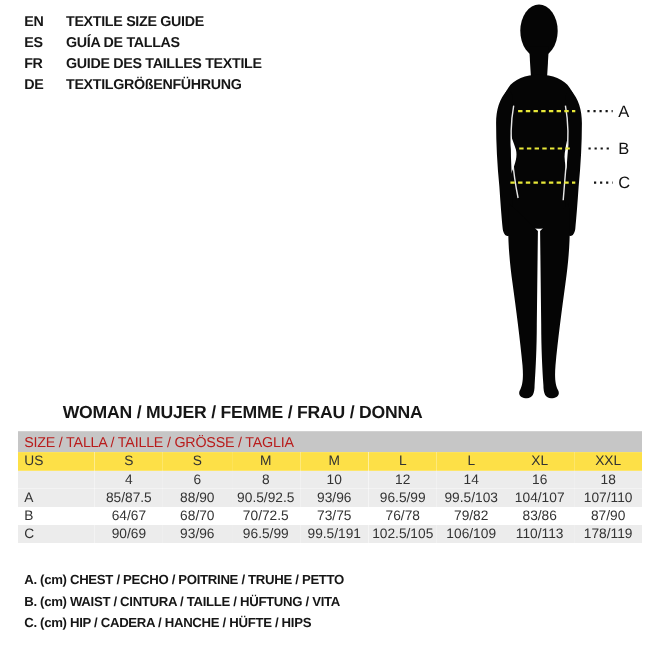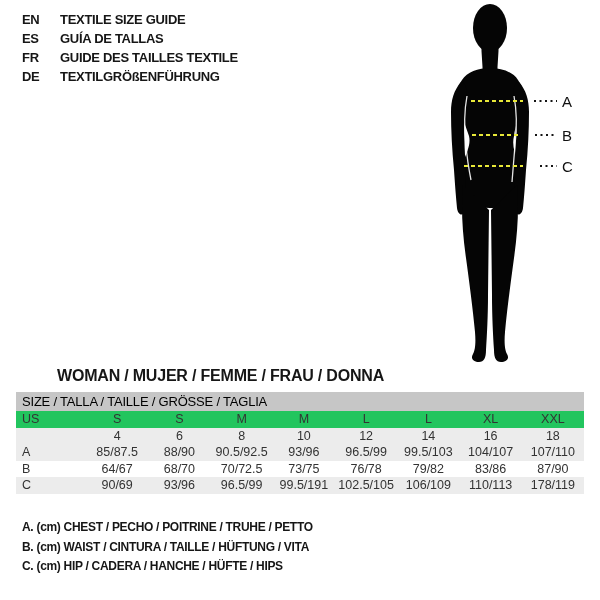--- a/index.html
+++ b/index.html
@@ -24,21 +24,21 @@
   .section-title{position:absolute;left:22px;top:367px;font-size:16px;font-weight:bold;color:#161616;letter-spacing:-0.2px;white-space:nowrap;margin-left:35px;}
 
   
   .size-table{
     position:absolute;left:16px;top:392px;width:568px;
     border-collapse:collapse;table-layout:fixed;
     font-size:12.5px;color:#333;
   }
   .size-table td{padding:0;height:16px;line-height:16.5px;text-align:center;overflow:hidden;white-space:nowrap;}
   .size-table td.lbl{text-align:left;padding-left:6px;}
-  .size-table tr.hdr td{height:19px;line-height:19px;text-align:left;padding-left:6px;color:#000000;font-size:13px;letter-spacing:-0.2px;}
+  .size-table tr.hdr td{height:19px;line-height:19px;text-align:left;padding-left:6px;color:#b91c1c;font-size:13px;letter-spacing:-0.2px;}
 
   
   .legend{position:absolute;left:22px;top:518px;}
   .legend-line{height:19.5px;line-height:19.5px;font-size:12px;font-weight:bold;color:#161616;letter-spacing:-0.3px;white-space:nowrap;}
 </style>
 </head>
 <body>
 
 <div class="canvas">
 
@@ -141,21 +141,21 @@
         <col>
         <col>
         <col>
         <col>
         <col>
     </colgroup>
     <tbody id="size-table-body">
         <tr class="hdr">
           <td colspan="9" style="background: rgb(198, 198, 198);">SIZE / TALLA / TAILLE / GRÖSSE / TAGLIA</td>
         </tr>
-        <tr style="background: #22c55e;">
+        <tr style="background: #fde047;">
           <td class="lbl">US</td>
           <td>S</td>
           <td>S</td>
           <td>M</td>
           <td>M</td>
           <td>L</td>
           <td>L</td>
           <td>XL</td>
           <td>XXL</td>
         </tr>

